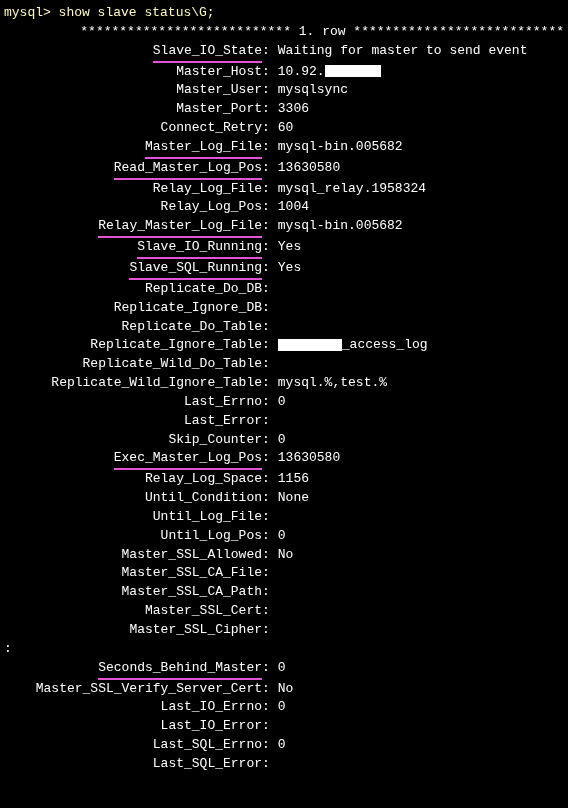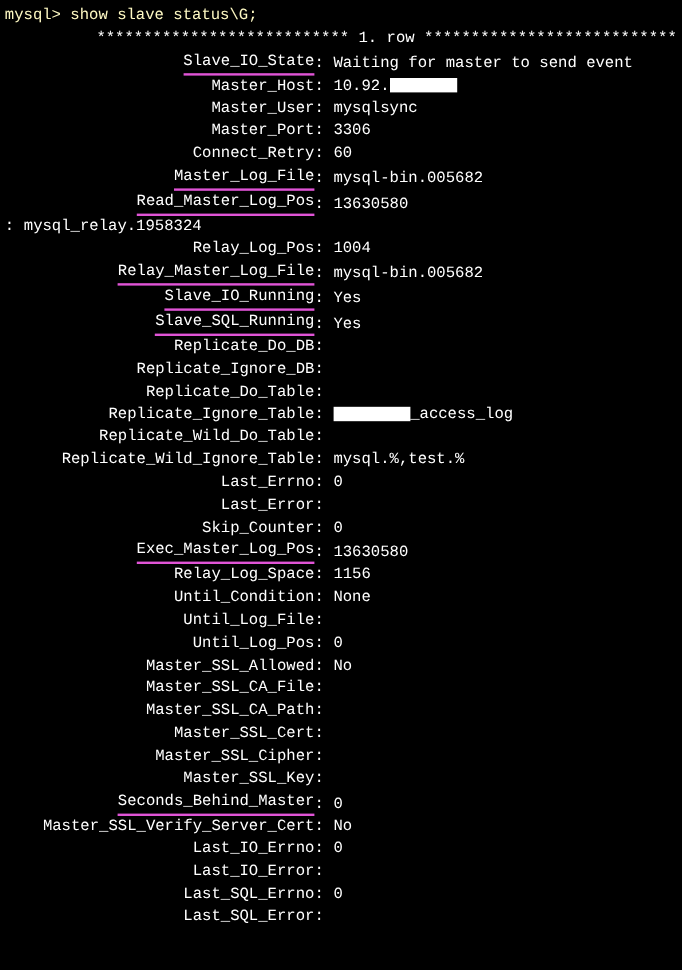--- a/index.html
+++ b/index.html
@@ -11,21 +11,20 @@
     font-size: 13px;
     line-height: 1.45;
     width: 568px;
     box-sizing: border-box;
     white-space: nowrap;
   }
   .prompt-line { color: #fef9c3; }
   .row-separator { letter-spacing: 0; text-align: right; }
   .kv-line {
     display: flex;
-    align-items: flex-end;
   }
   .kv-label-cell {
     width: 258px;
     text-align: right;
     flex: 0 0 258px;
     position: relative;
   }
   .kv-label-text {
     display: inline-block;
     position: relative;
@@ -86,20 +85,21 @@
       <span class="kv-label-cell"><span class="kv-label-text underlined">Master_Log_File</span></span>
       <span class="kv-colon">:</span>
       <span class="kv-value"><span>mysql-bin.005682</span></span>
     </div>
     <div class="kv-line">
       <span class="kv-label-cell"><span class="kv-label-text underlined">Read_Master_Log_Pos</span></span>
       <span class="kv-colon">:</span>
       <span class="kv-value"><span>13630580</span></span>
     </div>
     <div class="kv-line">
+      <span class="kv-label-cell"><span class="kv-label-text">Relay_Log_File</span></span>
       <span class="kv-colon">:</span>
       <span class="kv-value"><span>mysql_relay.1958324</span></span>
     </div>
     <div class="kv-line">
       <span class="kv-label-cell"><span class="kv-label-text">Relay_Log_Pos</span></span>
       <span class="kv-colon">:</span>
       <span class="kv-value"><span>1004</span></span>
     </div>
     <div class="kv-line">
       <span class="kv-label-cell"><span class="kv-label-text underlined">Relay_Master_Log_File</span></span>
@@ -205,21 +205,20 @@
       <span class="kv-label-cell"><span class="kv-label-text">Master_SSL_Cert</span></span>
       <span class="kv-colon">:</span>
       <span class="kv-value"><span></span></span>
     </div>
     <div class="kv-line">
       <span class="kv-label-cell"><span class="kv-label-text">Master_SSL_Cipher</span></span>
       <span class="kv-colon">:</span>
       <span class="kv-value"><span></span></span>
     </div>
     <div class="kv-line">
-      <span class="kv-label-cell"><span class="kv-label-text">Master_SSL_Key</span></span>
       <span class="kv-colon">:</span>
       <span class="kv-value"><span></span></span>
     </div>
     <div class="kv-line">
       <span class="kv-label-cell"><span class="kv-label-text underlined">Seconds_Behind_Master</span></span>
       <span class="kv-colon">:</span>
       <span class="kv-value"><span>0</span></span>
     </div>
     <div class="kv-line">
       <span class="kv-label-cell"><span class="kv-label-text">Master_SSL_Verify_Server_Cert</span></span>

